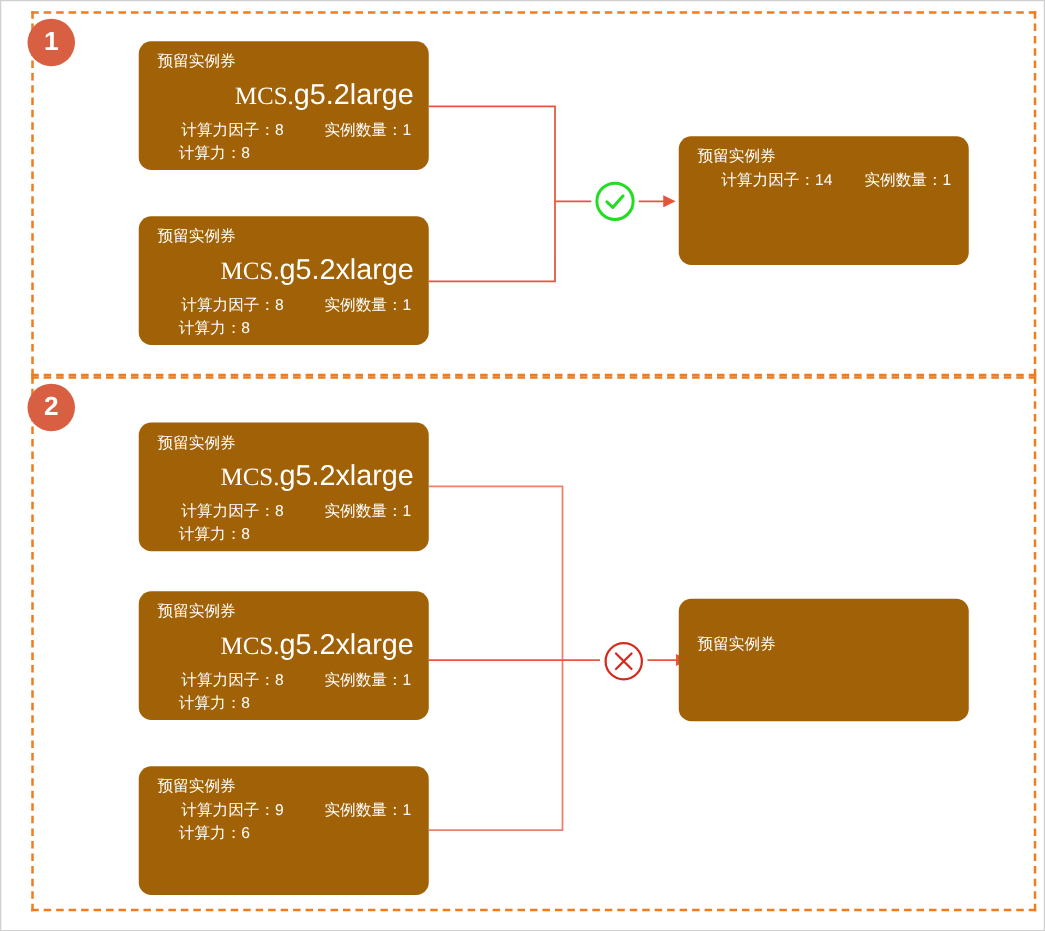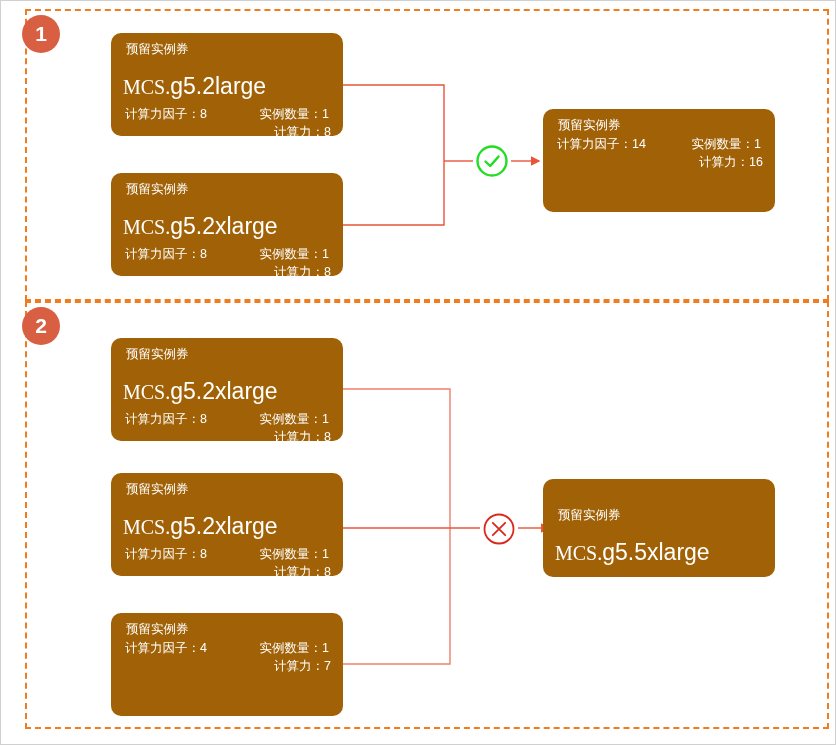--- a/index.html
+++ b/index.html
@@ -70,45 +70,46 @@
     z-index: 5;
     padding: 8px 12px 10px 12px;
   }
   .card-tag {
     font-size: 12.5px;
     line-height: 16px;
     text-align: left;
     margin-left: 3px;
   }
   .card-title {
-    text-align: left;
+    text-align: right;
     line-height: 28px;
     white-space: nowrap;
-    margin-top: 15px;
+    margin-top: 4px;
   }
   .card-title .prefix {
     font-family: "Liberation Serif", serif;
     font-size: 20px;
   }
   .card-title .model {
     font-family: "Liberation Sans", sans-serif;
     font-size: 23px;
   }
   .card-metrics {
     margin-top: 2px;
     font-size: 12.5px;
     line-height: 18px;
+    margin-left: 20px;
   }
   .metric-row {
     display: flex;
     justify-content: space-between;
     padding: 0 2px;
   }
   .metric-row-center {
-    text-align: right;
+    text-align: left;
   }
 
   
   .card-left {
     left: 110px;
     width: 232px;
   }
   .card-right {
     left: 542px;
     width: 232px;
@@ -201,21 +202,20 @@
     </div>
   </div>
 
   <div class="card card-right" id="card-a-out">
     <div class="card-tag">预留实例券</div>
     <div class="card-metrics">
       <div class="metric-row">
         <span>计算力因子：14</span>
         <span>实例数量：1</span>
       </div>
-      <div class="metric-row-center">计算力：16</div>
     </div>
   </div>
 
   <svg class="status-icon" id="status-ok" viewBox="0 0 34 34" xmlns="http://www.w3.org/2000/svg">
     <circle cx="17" cy="17" r="14.5" fill="none" stroke="#22dd22" stroke-width="2.4"></circle>
     <path d="M10.5,17.5 L15.2,22 L23.5,12.6" fill="none" stroke="#22dd22" stroke-width="2.4" stroke-linecap="round" stroke-linejoin="round"></path>
   </svg>
 
   <div class="card card-left" id="card-b1">
     <div class="card-tag">预留实例券</div>
@@ -242,32 +242,29 @@
         <span>实例数量：1</span>
       </div>
       <div class="metric-row-center">计算力：8</div>
     </div>
   </div>
 
   <div class="card card-left" id="card-b3">
     <div class="card-tag">预留实例券</div>
     <div class="card-metrics">
       <div class="metric-row">
-        <span>计算力因子：4</span>
-        <span>实例数量：1</span>
-      </div>
-      <div class="metric-row-center">计算力：7</div>
+        <span>计算力因子：9</span>
+        <span>实例数量：1</span>
+      </div>
+      <div class="metric-row-center">计算力：6</div>
     </div>
   </div>
 
   <div class="card card-right" id="card-b-out">
     <div class="card-tag" style="margin-top:20px;">预留实例券</div>
-    <div class="card-title">
-      <span class="prefix">MCS.</span><span class="model">g5.5xlarge</span>
-    </div>
   </div>
 
   <svg class="status-icon" id="status-fail" viewBox="0 0 34 34" xmlns="http://www.w3.org/2000/svg">
     <circle cx="17" cy="17" r="14.5" fill="none" stroke="#d9291c" stroke-width="1.8"></circle>
     <path d="M10.8,10.8 L23.2,23.2 M23.2,10.8 L10.8,23.2" fill="none" stroke="#d9291c" stroke-width="1.8" stroke-linecap="round"></path>
   </svg>
 
 </div>
 
 </body></html>

